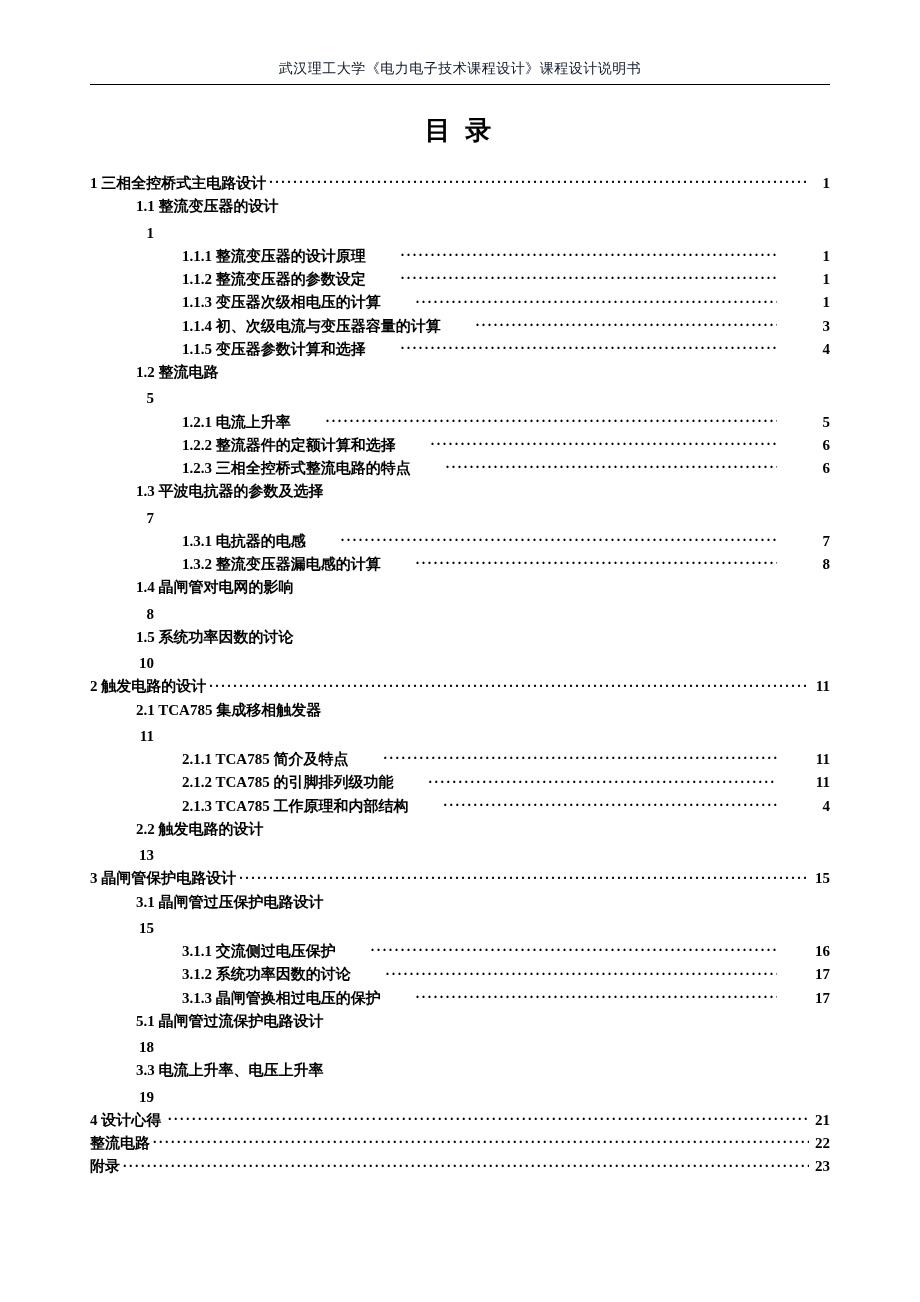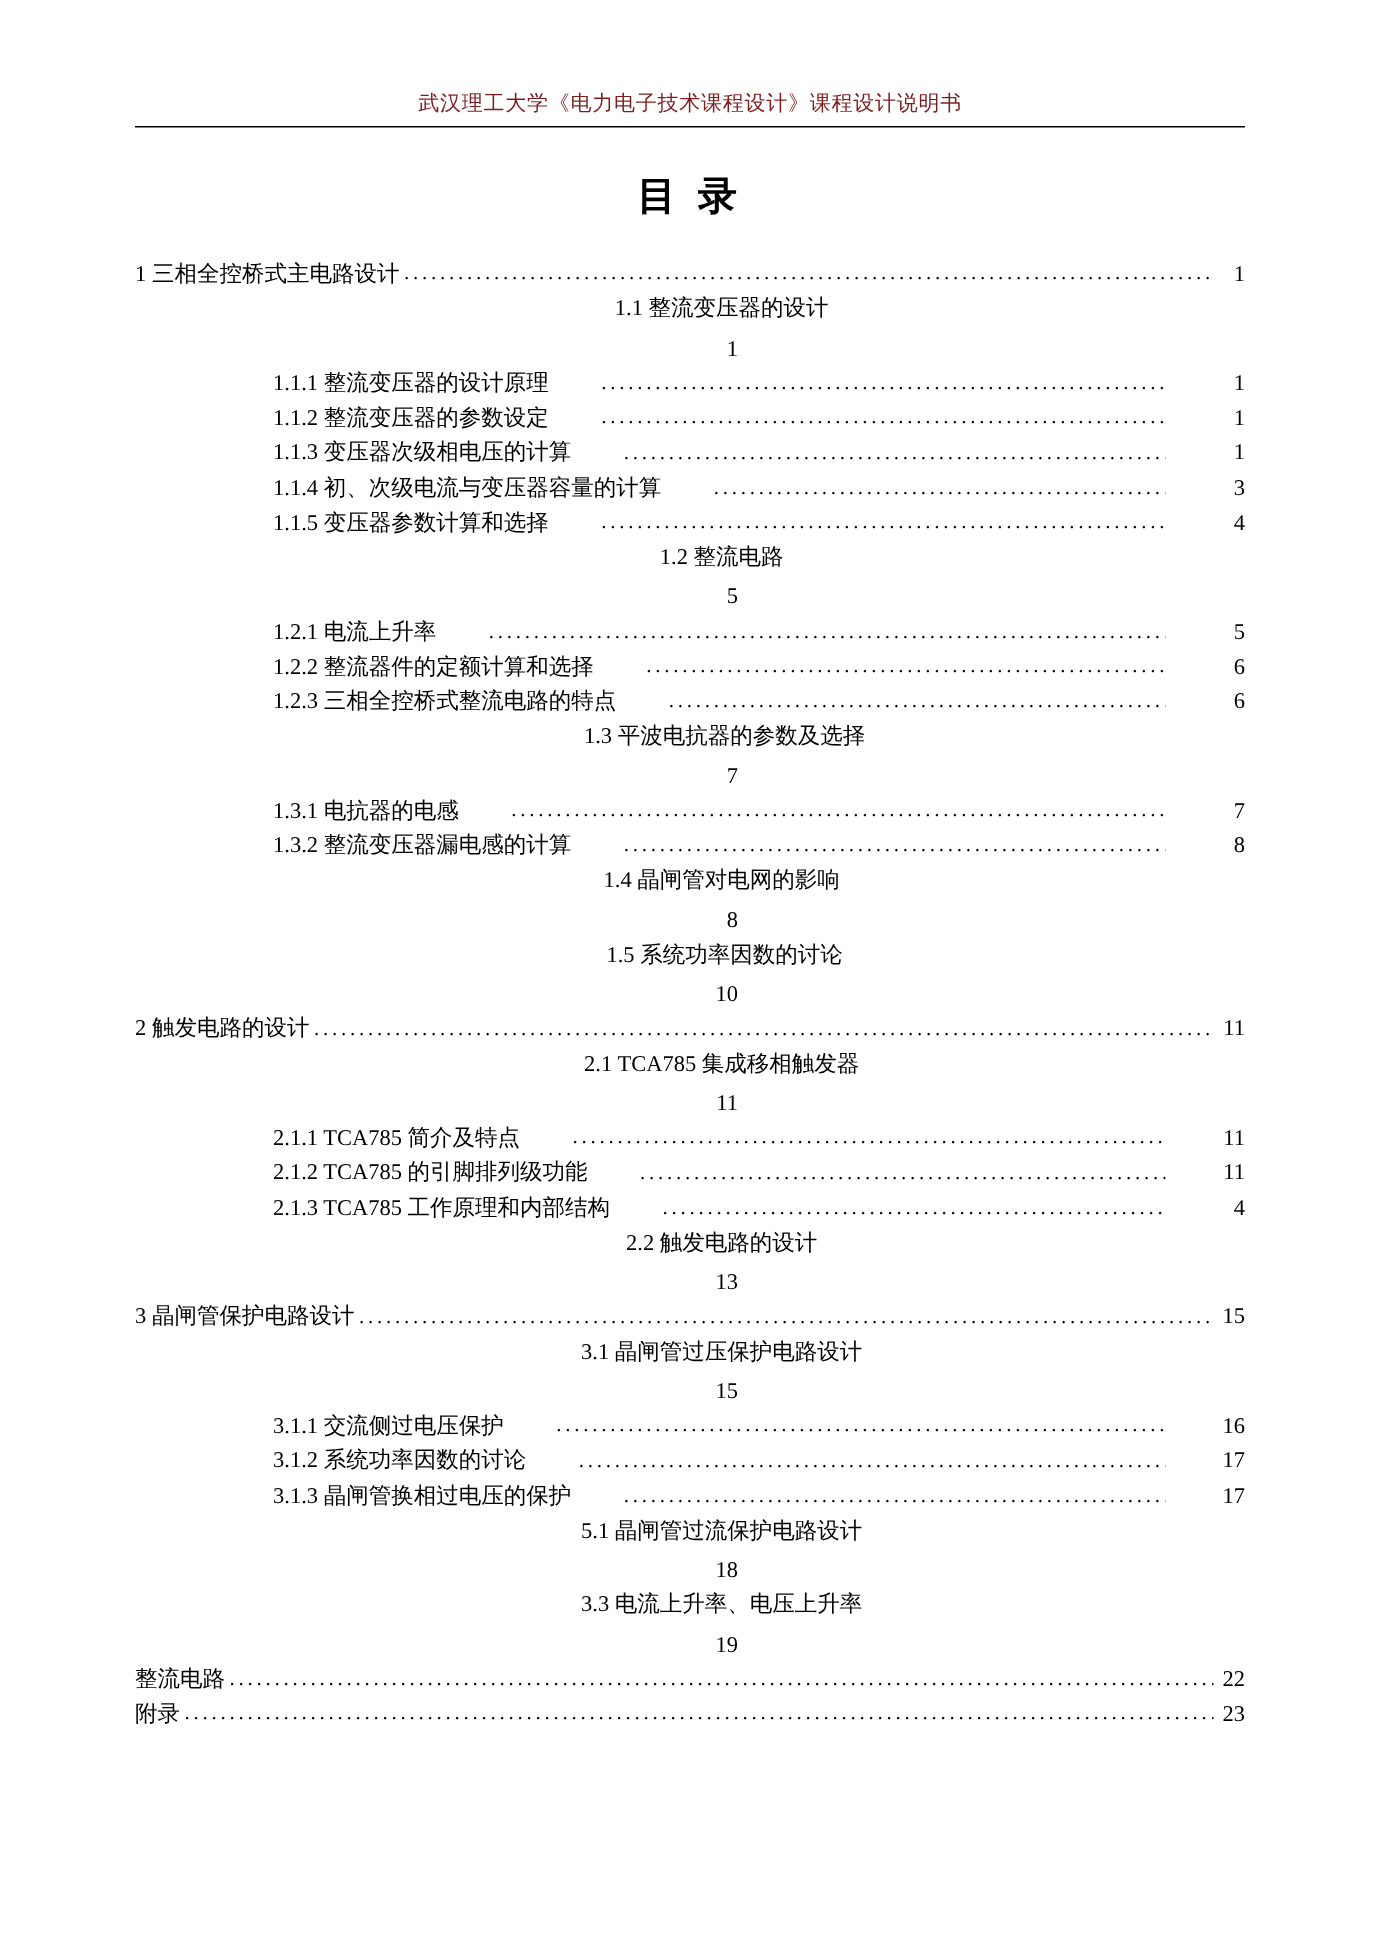--- a/index.html
+++ b/index.html
@@ -13,43 +13,44 @@
       width: 920px;
       height: 1302px;
       position: relative;
     }
     .page {
       padding: 60px 90px 60px 90px;
     }
     .header-line {
       text-align: center;
       font-size: 14px;
-      color: #7f1d1d;
+      color: #0f172a;
       padding-bottom: 6px;
       border-bottom: 1px solid #000;
       margin-bottom: 28px;
       letter-spacing: 0.5px;
     }
     .title {
       text-align: center;
       font-size: 26px;
       font-weight: bold;
       letter-spacing: 4px;
       margin-bottom: 24px;
       font-family: "SimSun", "宋体", serif;
     }
     .toc {
       font-size: 15px;
       line-height: 1.55;
     }
     .toc-row {
       display: flex;
-      align-items: center;
+      align-items: flex-start;
       white-space: nowrap;
       margin-bottom: 0px;
+      font-weight: bold;
     }
     .toc-label {
       white-space: pre;
     }
     .toc-dots {
       flex: 1;
       border-bottom: 1.5px dotted #000;
       margin: 0 3px 3px 3px;
       min-width: 8px;
       position: relative;
@@ -221,20 +222,25 @@
         <span class="toc-label">5.1 晶闸管过流保护电路设计 </span>
         <span class="toc-dots"></span>
         <span class="toc-page">18</span>
       </div>
       <div class="toc-row lvl1">
         <span class="toc-label">3.3 电流上升率、电压上升率 </span>
         <span class="toc-dots"></span>
         <span class="toc-page">19</span>
       </div>
       <div class="toc-row lvl0">
+        <span class="toc-label">4 设计心得 </span>
+        <span class="toc-dots"></span>
+        <span class="toc-page">21</span>
+      </div>
+      <div class="toc-row lvl0">
         <span class="toc-label">整流电路</span>
         <span class="toc-dots"></span>
         <span class="toc-page">22</span>
       </div>
       <div class="toc-row lvl0">
         <span class="toc-label">附录</span>
         <span class="toc-dots"></span>
         <span class="toc-page">23</span>
       </div>
     </div>

